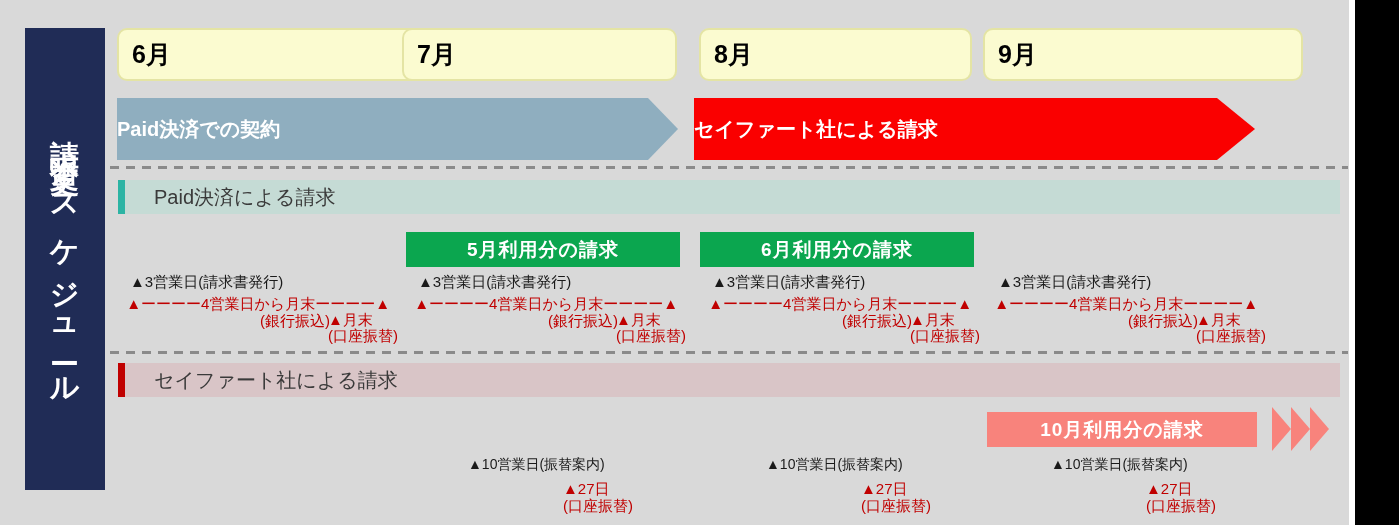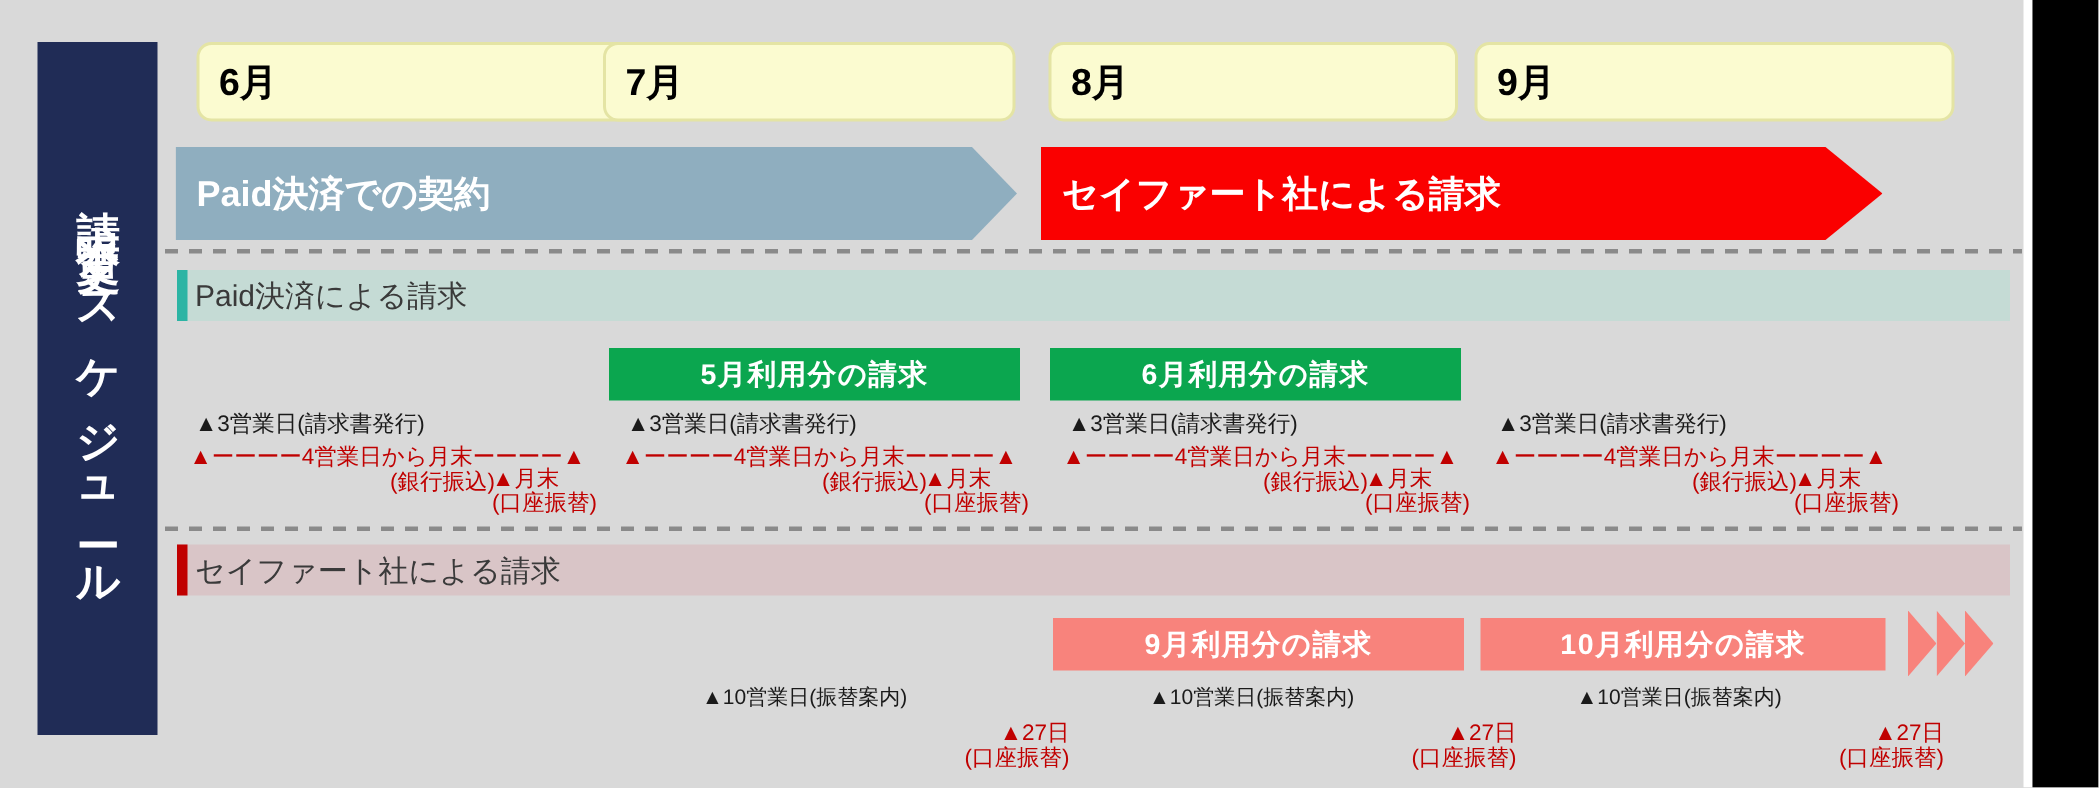--- a/index.html
+++ b/index.html
@@ -10,58 +10,58 @@
   }
   
   .sidebar{position:absolute;left:25px;top:28px;width:80px;height:462px;
     background:var(--sidebar,#202C56);color:#fff;
     display:flex;align-items:center;justify-content:center}
   .sidebar span{writing-mode:vertical-rl;font-size:29px;font-weight:700;letter-spacing:10px;white-space:pre}
   
   .month{position:absolute;top:28px;height:53px;box-sizing:border-box;
     background:var(--monthBg,#FBFBD0);border:2px solid var(--monthBorder,#E4E4A4);border-radius:10px;
     display:flex;align-items:center;padding-left:13px;font-weight:700;font-size:25px;color:#000}
-  .m1{left:131px;width:332px}.m2{left:402px;width:275px}.m3{left:699px;width:273px}.m4{left:983px;width:320px}
+  .m1{left:117px;width:332px}.m2{left:402px;width:275px}.m3{left:699px;width:273px}.m4{left:983px;width:320px}
   
   .arrow{position:absolute;top:98px;height:62px;box-sizing:border-box;display:flex;align-items:center;
-    color:#fff;font-weight:700;font-size:24px;padding-left:14px;white-space:nowrap}
+    color:#fff;font-weight:700;font-size:20px;white-space:nowrap}
   .arrow.blue{left:117px;width:561px;background:var(--paidArrow,#8FAEBF);
     clip-path:polygon(0 0,calc(100% - 30px) 0,100% 50%,calc(100% - 30px) 100%,0 100%)}
   .arrow.red{left:694px;width:561px;background:var(--seifArrow,#FA0000);
     clip-path:polygon(0 0,calc(100% - 38px) 0,100% 50%,calc(100% - 38px) 100%,0 100%)}
   
   .dash{position:absolute;left:110px;width:1238px;height:3px;
     background:repeating-linear-gradient(to right,var(--dash,#8A8A8A) 0 9px,transparent 9px 16px)}
   .d1{top:166px}.d2{top:351px}
   
   .secbar{position:absolute;left:118px;width:1222px;height:34px;display:flex;align-items:center;
     font-size:20px;color:var(--sectionInk,#3A3A3A)}
   .secbar .accent{position:absolute;left:0;top:0;width:7px;height:100%}
   .secbar.teal{top:180px;background:var(--tealBg,#C5DBD5)}
   .secbar.teal .accent{background:var(--tealAccent,#2CB4A4)}
   .secbar.pink{top:363px;background:var(--pinkBg,#D9C5C7)}
   .secbar.pink .accent{background:var(--redAccent,#C00000)}
-  .secbar span{margin-left:12px}
+  .secbar span{margin-left:36px}
   
   .pcol{position:absolute;top:232px;width:274px;height:118px}
   .c1{left:118px}.c2{left:406px}.c3{left:700px}.c4{left:986px}
   .box{height:35px;display:flex;align-items:center;justify-content:center;
     color:#fff;font-weight:700;font-size:19px;letter-spacing:1px;white-space:nowrap}
   .pcol .box{background:var(--green,#0BA64F)}
   .pcol .l1{position:absolute;top:41px;left:12px;font-size:15px;color:var(--ink,#1A1A1A);white-space:nowrap}
   .pcol .l2{position:absolute;top:63px;right:2px;font-size:15px;color:var(--redText,#C00000);white-space:nowrap}
   .pcol .l3{position:absolute;top:80px;left:92px;width:120px;text-align:right;font-size:15px;color:var(--redText,#C00000)}
   .pcol .lend{position:absolute;top:80px;left:210px;width:140px;
     font-size:15px;line-height:16px;color:var(--redText,#C00000)}
   
   .scol{position:absolute;top:412px;width:274px;height:110px}
   .s1{left:404px}.s2{left:702px}.s3{left:987px;width:270px}
   .scol .box{background:var(--salmon,#F8837C)}
   .scol .l1{position:absolute;top:44px;left:64px;font-size:14px;color:var(--ink,#1A1A1A);white-space:nowrap}
-  .scol .mark{position:absolute;top:68px;left:159px;width:150px;text-align:right;
+  .scol .mark{position:absolute;top:68px;left:159px;width:150px;text-align:left;
     font-size:15px;line-height:17px;color:var(--redText,#C00000)}
   
   .chevrons{position:absolute;left:1272px;top:407px;display:flex}
   .chevrons i{display:block;width:19px;height:44px;background:var(--salmon,#F8837C);
     clip-path:polygon(0 0,100% 50%,0 100%)}
   
   .edge-white{position:absolute;left:1349px;top:0;width:6px;height:525px;background:#FFF}
   .edge-black{position:absolute;left:1355px;top:0;width:44px;height:525px;background:#000}
 </style>
 </head>
@@ -150,21 +150,20 @@
 
 <div id="seifert-cols">
     <div class="scol s1">
       <div class="l1">▲10営業日(振替案内)</div>
       <div class="mark">
         <div>▲27日</div>
         <div>(口座振替)</div>
       </div>
     </div>
     <div class="scol s2">
-      <div class="box">9月利用分の請求</div>
       <div class="l1">▲10営業日(振替案内)</div>
       <div class="mark">
         <div>▲27日</div>
         <div>(口座振替)</div>
       </div>
     </div>
     <div class="scol s3">
       <div class="box">10月利用分の請求</div>
       <div class="l1">▲10営業日(振替案内)</div>
       <div class="mark">

